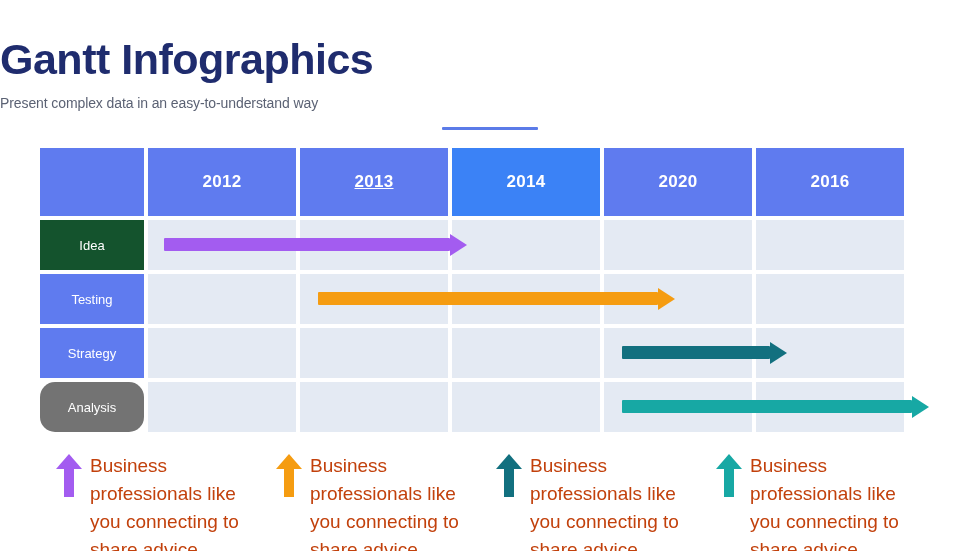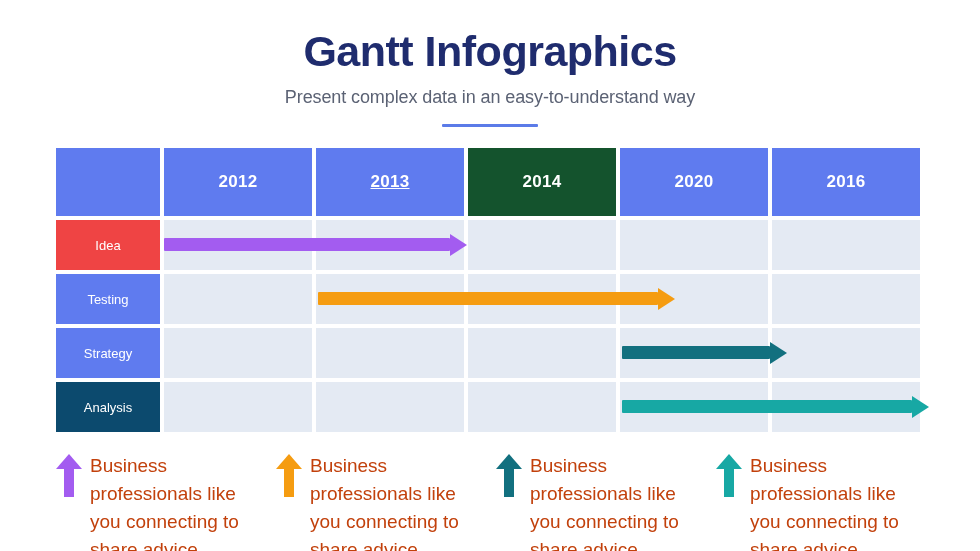--- a/index.html
+++ b/index.html
@@ -15,49 +15,48 @@
     position: relative;
   }
   .slide {
     position: relative;
     width: 980px;
     height: 551px;
   }
 
   
   .header {
-    text-align: center;
-    padding-top: 28px;
+    padding-top: 36px;
   }
   .title {
     font-size: 43px;
     font-weight: bold;
     color: #1f2c6e;
     letter-spacing: -0.5px;
     line-height: 1.1;
     margin: 0;
   }
   .subtitle {
-    font-size: 18px;
+    font-size: 14px;
     color: #5b6274;
     margin-top: 12px;
     letter-spacing: -0.1px;
   }
   .divider {
     width: 96px;
     height: 3px;
     background: #5b7be8;
     margin: 16px auto 0 auto;
     border-radius: 1px;
   }
 
   
   .gantt {
     position: absolute;
-    left: 56px;
+    left: 40px;
     top: 148px;
     width: 868px;
   }
   .gantt-row {
     display: flex;
     margin-bottom: 4px;
   }
   .gantt-row:last-child { margin-bottom: 0; }
 
   .cell-label {
@@ -185,27 +184,27 @@
     <div class="subtitle">Present complex data in an easy-to-understand way</div>
     <div class="divider" style="background: rgb(91, 123, 232);"></div>
   </div>
 
   <div class="gantt">
 
     <div class="gantt-row head-row">
       <div class="cell-label" style="background: rgb(95, 123, 239);"></div>
       <div class="cell-year" style="background: rgb(95, 123, 239);">2012</div>
       <div class="cell-year" style="background: rgb(95, 123, 239); text-decoration: underline;">2013</div>
-      <div class="cell-year" style="background: #14532d;">2014</div>
+      <div class="cell-year" style="background: #3b82f6;">2014</div>
       <div class="cell-year" style="background: rgb(95, 123, 239);">2020</div>
       <div class="cell-year" style="background: rgb(95, 123, 239);">2016</div>
     </div>
 
     <div class="gantt-row body-row">
-      <div class="cell-label" style="background: #ef4444;">Idea</div>
+      <div class="cell-label" style="background: #14532d;">Idea</div>
       <div class="cell-year" style="background: rgb(228, 234, 243);"></div>
       <div class="cell-year" style="background: rgb(228, 234, 243);"></div>
       <div class="cell-year" style="background: rgb(228, 234, 243);"></div>
       <div class="cell-year" style="background: rgb(228, 234, 243);"></div>
       <div class="cell-year" style="background: rgb(228, 234, 243);"></div>
     </div>
 
     <div class="gantt-row body-row">
       <div class="cell-label" style="background: rgb(95, 123, 239);">Testing</div>
       <div class="cell-year" style="background: rgb(228, 234, 243);"></div>
@@ -218,21 +217,21 @@
     <div class="gantt-row body-row">
       <div class="cell-label" style="background: rgb(95, 123, 239);">Strategy</div>
       <div class="cell-year" style="background: rgb(228, 234, 243);"></div>
       <div class="cell-year" style="background: rgb(228, 234, 243);"></div>
       <div class="cell-year" style="background: rgb(228, 234, 243);"></div>
       <div class="cell-year" style="background: rgb(228, 234, 243);"></div>
       <div class="cell-year" style="background: rgb(228, 234, 243);"></div>
     </div>
 
     <div class="gantt-row body-row">
-      <div class="cell-label" style="background: #0c4a6e;">Analysis</div>
+      <div class="cell-label" style="background: #737373; border-radius: 15px;">Analysis</div>
       <div class="cell-year" style="background: rgb(228, 234, 243);"></div>
       <div class="cell-year" style="background: rgb(228, 234, 243);"></div>
       <div class="cell-year" style="background: rgb(228, 234, 243);"></div>
       <div class="cell-year" style="background: rgb(228, 234, 243);"></div>
       <div class="cell-year" style="background: rgb(228, 234, 243);"></div>
     </div>
   </div>
 
   <div class="bars">
     <div class="bar" style="left:108px; top:18px; width:298px;">

